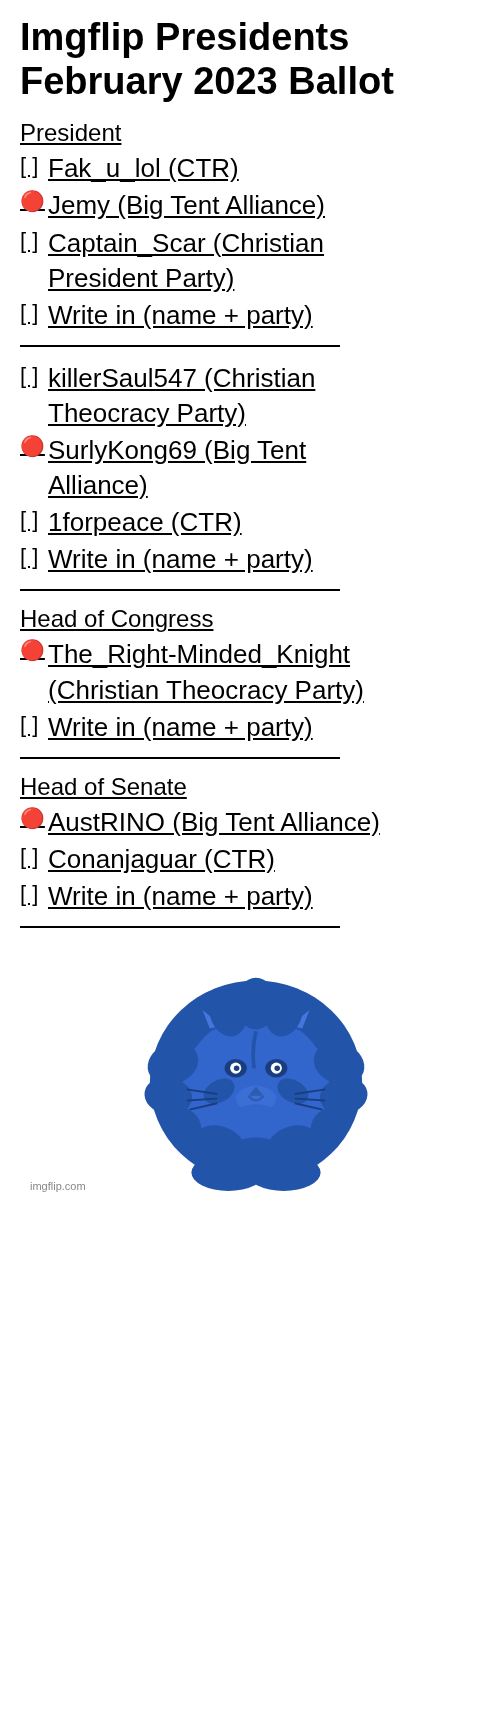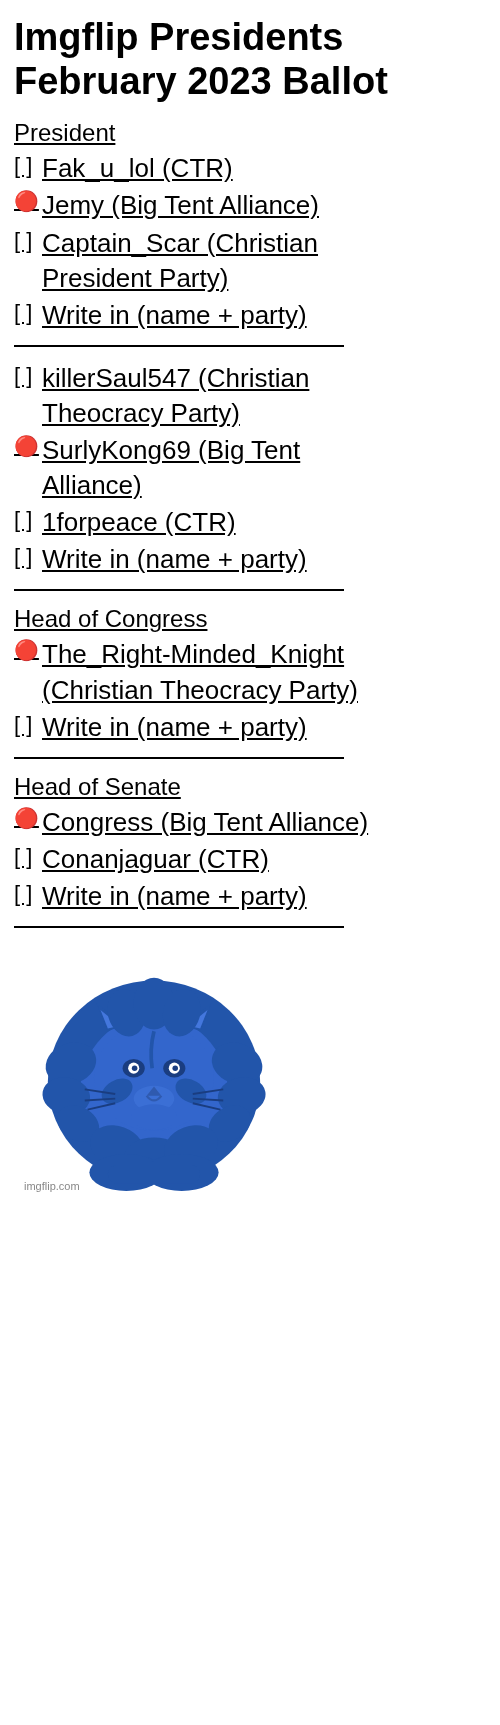--- a/index.html
+++ b/index.html
@@ -6,21 +6,21 @@
     body {
       width: 500px;
       min-height: 1725px;
       background: #ffffff;
       font-family: Arial, sans-serif;
       font-size: 22px;
       color: #000000;
     }
     .page {
       width: 416px;
-      padding: 10px 14px;
+      padding: 10px 20px;
     }
     .title {
       font-size: 38px;
       font-weight: bold;
       line-height: 1.15;
       margin-bottom: 16px;
       margin-top: 6px;
     }
     .section {
       margin-bottom: 10px;
@@ -57,21 +57,21 @@
       line-height: 1.35;
     }
     .divider {
       border: none;
       border-top: 2px solid #000;
       margin: 12px 0 14px 0;
       width: 85%;
     }
     .logo-section {
       display: flex;
-      justify-content: flex-start;
+      justify-content: flex-end;
       align-items: center;
       padding: 20px 0 10px 0;
       position: relative;
     }
     .watermark {
       position: absolute;
       bottom: 20px;
       left: 10px;
       font-size: 11px;
       color: #888;
@@ -142,21 +142,21 @@
       <span class="checkbox">[  ]</span>
       <span class="candidate-name">Write in (name + party)</span>
     </div>
   </div>
   <hr class="divider">
 
   <div class="section">
     <div class="section-title">Head of Senate</div>
     <div class="candidate-row">
       <span class="radio-filled">🔴</span>
-      <span class="candidate-name">Congress (Big Tent Alliance)</span>
+      <span class="candidate-name">AustRINO (Big Tent Alliance)</span>
     </div>
     <div class="candidate-row">
       <span class="checkbox">[  ]</span>
       <span class="candidate-name">Conanjaguar (CTR)</span>
     </div>
     <div class="candidate-row">
       <span class="checkbox">[  ]</span>
       <span class="candidate-name">Write in (name + party)</span>
     </div>
   </div>

